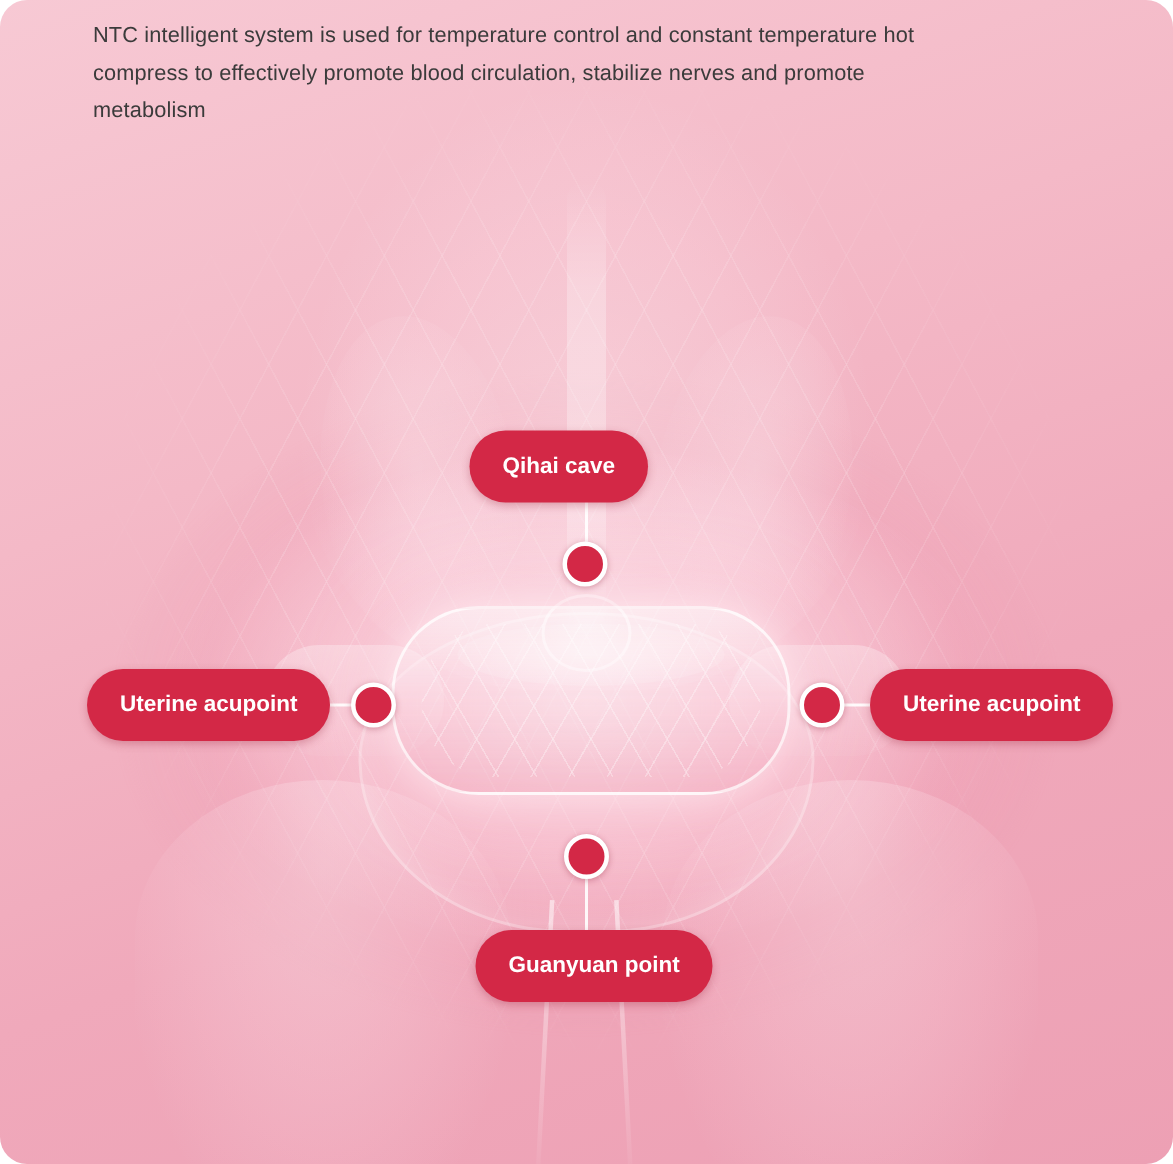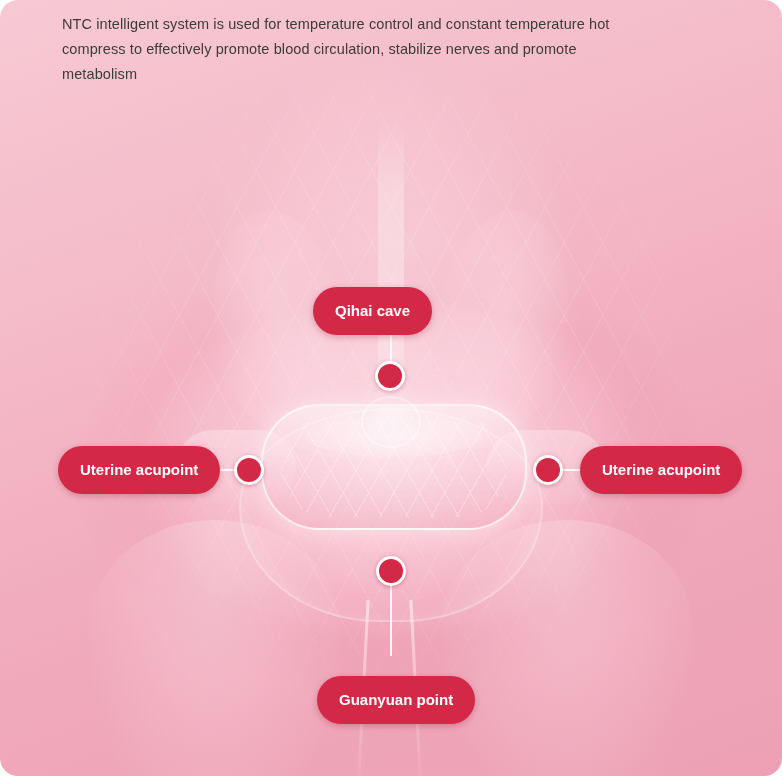--- a/index.html
+++ b/index.html
@@ -272,15 +272,15 @@
   <div class="connector" style="left:210px; top:469px; width:28px; height:2px;"></div>
   <div class="dot" style="left:234px; top:455px;"></div>
   <div class="pill" style="left:58px; top:446px;">Uterine acupoint</div>
 
   <div class="connector" style="left:562px; top:469px; width:22px; height:2px;"></div>
   <div class="dot" style="left:533px; top:455px;"></div>
   <div class="pill" style="left:580px; top:446px;">Uterine acupoint</div>
 
   <div class="connector" style="left:390px; top:586px; width:2px; height:70px;"></div>
   <div class="dot" style="left:376px; top:556px;"></div>
-  <div class="pill" style="left:317px; top:676px;">Guanyuan point</div>
+  <div class="pill" style="left:317px; top:620px;">Guanyuan point</div>
 
 </div>
 
 </body></html>

